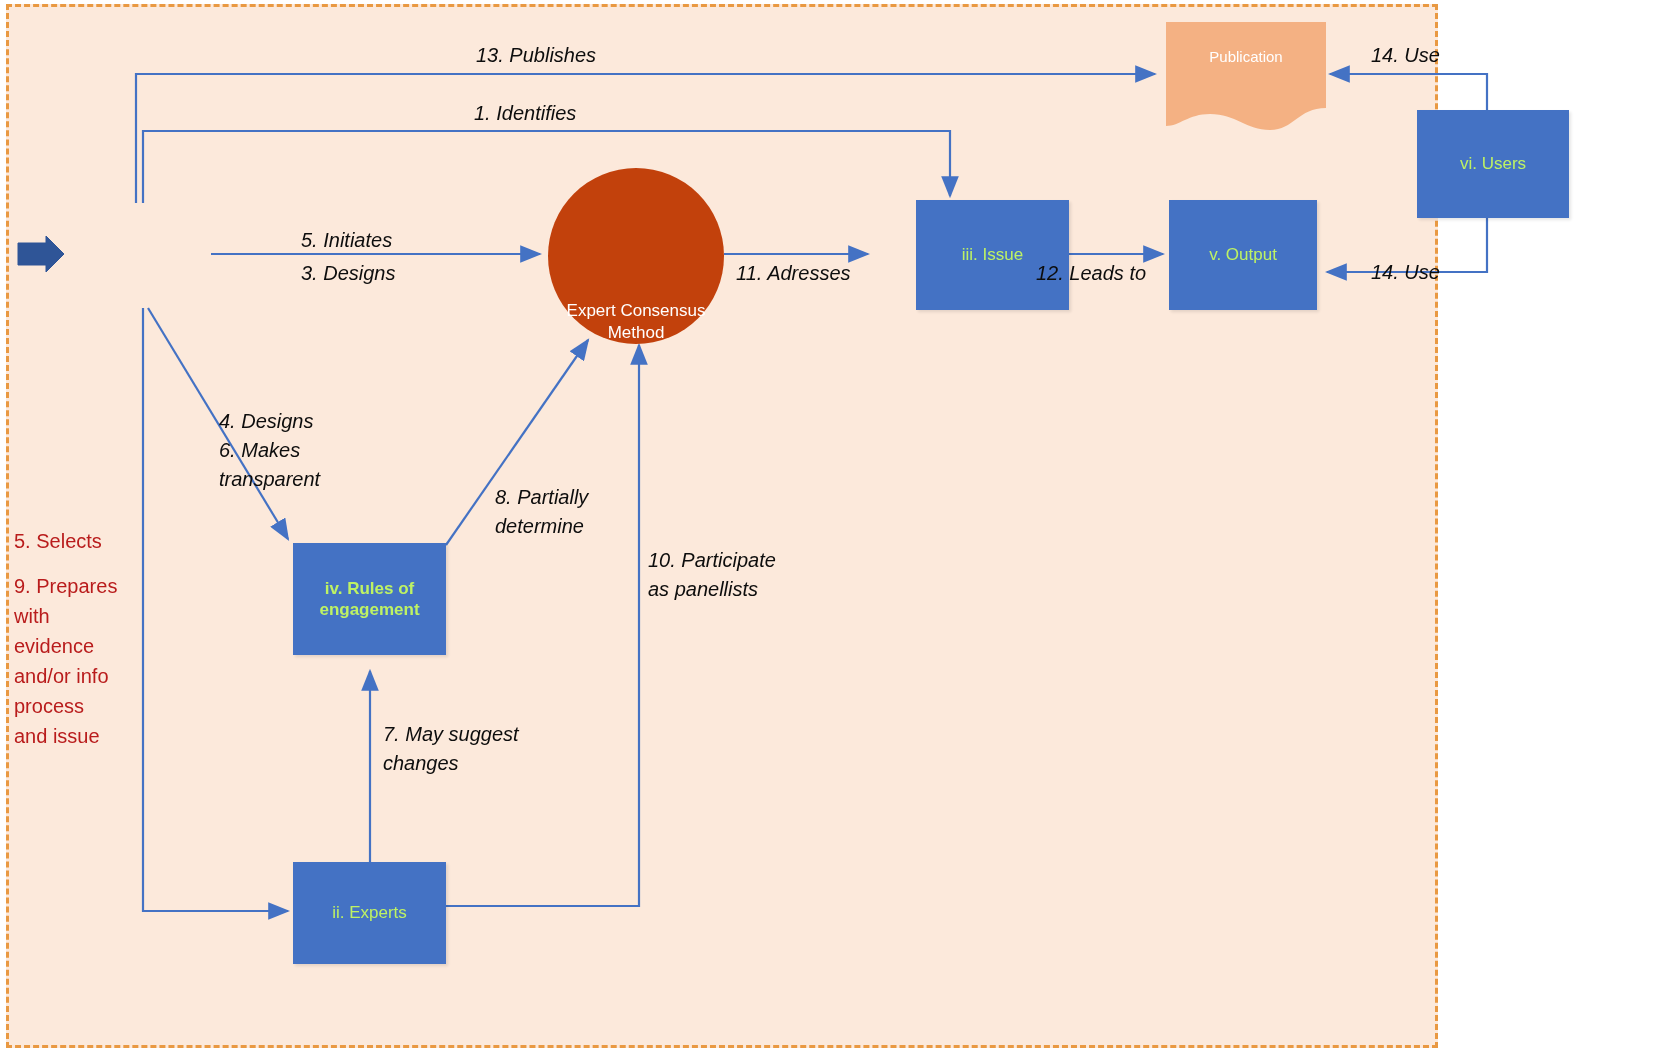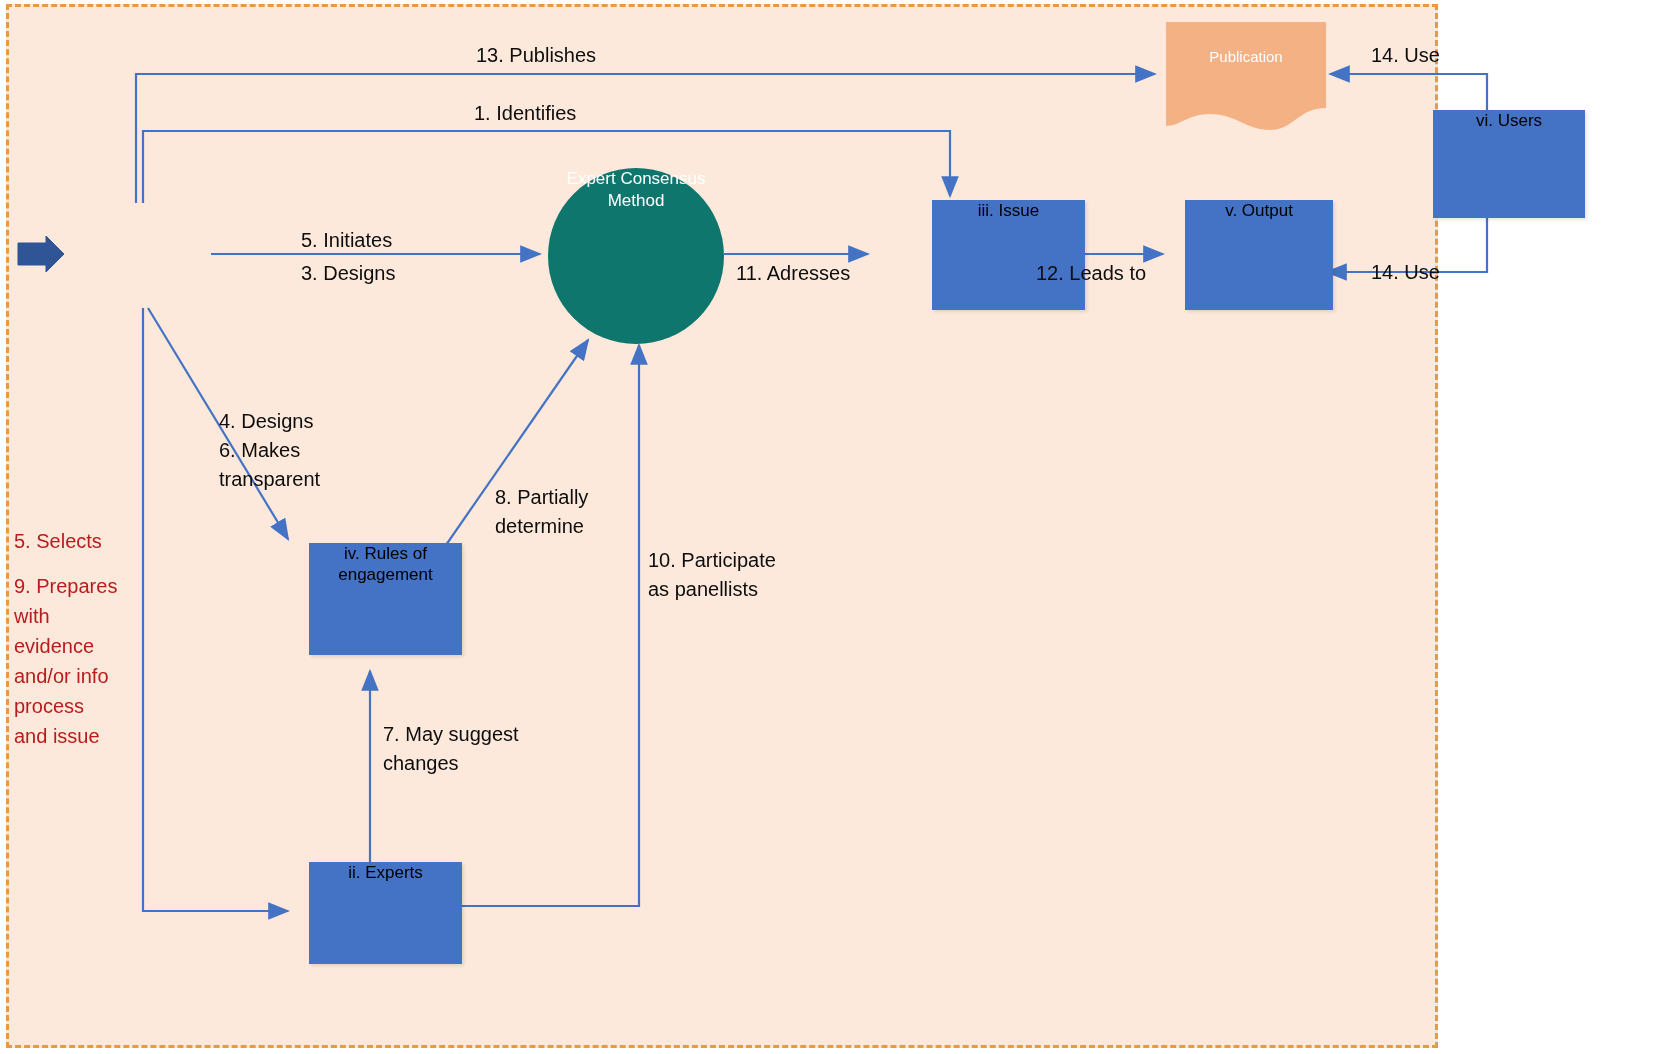--- a/index.html
+++ b/index.html
@@ -24,37 +24,36 @@
   }
   svg#wires {
     position: absolute;
     left: 0; top: 0;
     width: 1654px; height: 1054px;
     overflow: visible;
   }
   .node {
     position: absolute;
     background: #4472c4;
-    color: #000000;
+    color: #bef264;
     display: flex;
-    align-items: flex-start;
+    align-items: center;
     justify-content: center;
     text-align: center;
     font-size: 17px;
     line-height: 1.25;
     box-shadow: 2px 2px 3px rgba(0,0,0,0.10);
-    margin-left: 16px;
   }
   .circle-node {
     position: absolute;
-    background: #0f766e;
+    background: #c2410c;
     border-radius: 50%;
     color: #ffffff;
     display: flex;
-    align-items: flex-start;
+    align-items: flex-end;
     justify-content: center;
     text-align: center;
     font-size: 17px;
     line-height: 1.3;
   }
   .pub-node {
     position: absolute;
     display: flex;
     align-items: flex-start;
     justify-content: center;
@@ -63,20 +62,21 @@
     padding-top: 26px;
   }
   .pub-node svg { position: absolute; left: 0; top: 0; }
   .pub-label { position: relative; z-index: 2; }
   .edge-label {
     position: absolute;
     color: #0d0d0d;
     font-size: 20px;
     line-height: 1.45;
     white-space: pre-line;
+    font-style: italic;
   }
   .side-label {
     position: absolute;
     color: #b91c1c;
     font-size: 20px;
     line-height: 1.5;
   }
 </style>
 </head>
 <body>
@@ -136,21 +136,21 @@
 
   <div class="node" style="left:1169px; top:200px; width:148px; height:110px;">
     <span>v. Output</span>
   </div>
 
   <div class="node" style="left:1417px; top:110px; width:152px; height:108px;">
     <span>vi. Users</span>
   </div>
 
   <div class="node" style="left:293px; top:543px; width:153px; height:112px;">
-    <span style="white-space:pre-line;">iv. Rules of
+    <span style="white-space:pre-line;font-weight:bold;">iv. Rules of
 engagement</span>
   </div>
 
   <div class="node" style="left:293px; top:862px; width:153px; height:102px;">
     <span>ii. Experts</span>
   </div>
 
   <div class="pub-node" style="left:1166px; top:22px; width:160px; height:108px;">
     <svg width="160" height="108" viewBox="0 0 160 108" xmlns="http://www.w3.org/2000/svg">
       <path d="M0,0 L160,0 L160,86 C132,86 128,108 104,108 C80,108 70,92 44,92 C22,92 14,104 0,104 Z" fill="#f4b183"></path>

